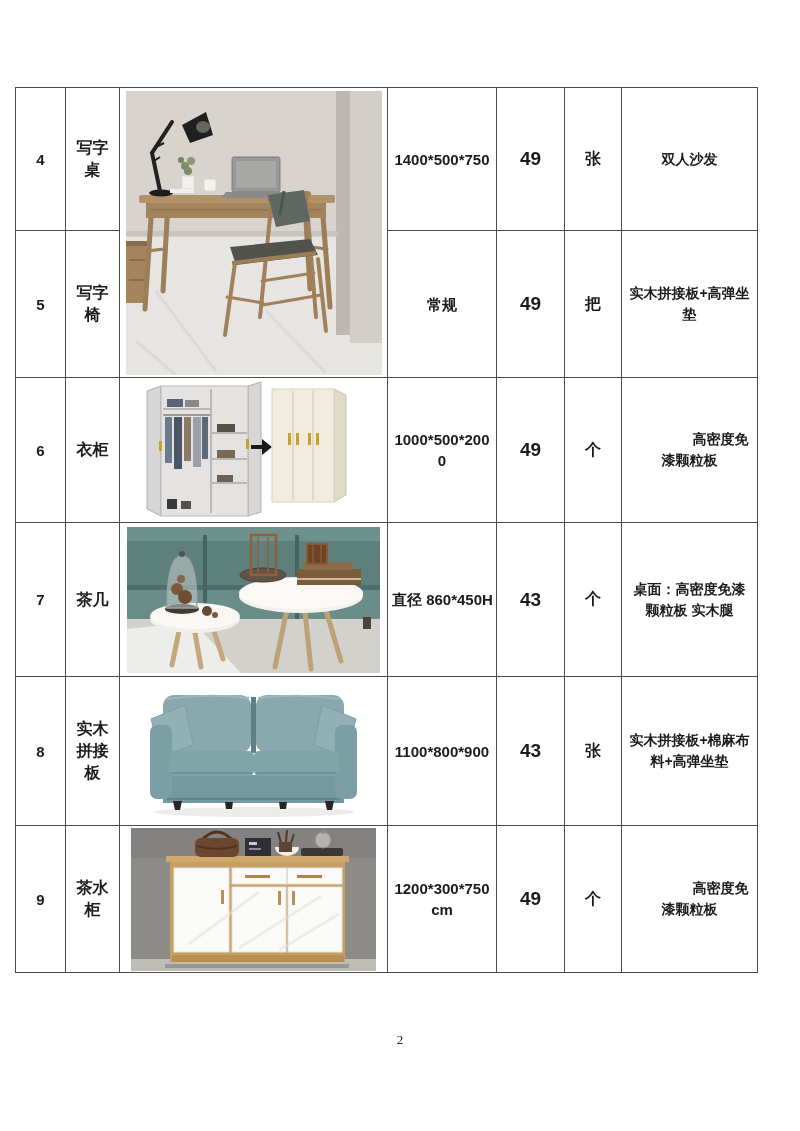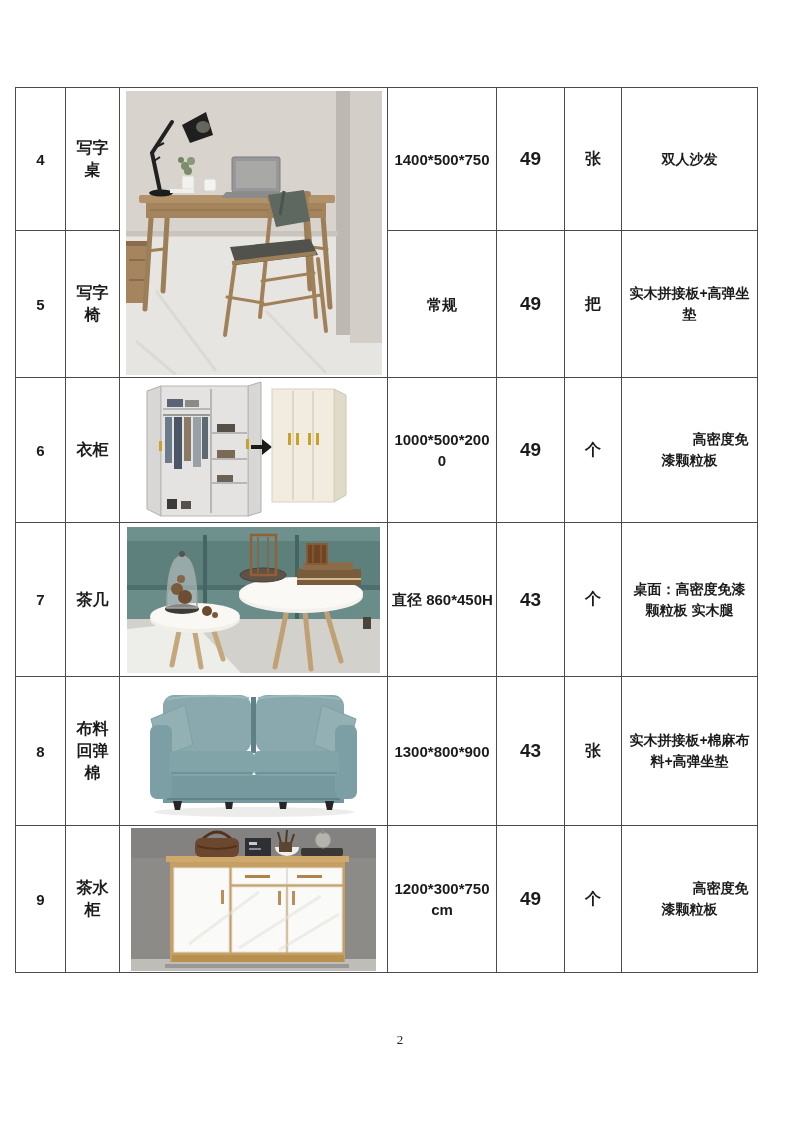--- a/index.html
+++ b/index.html
@@ -236,21 +236,21 @@
         </div>
       </td>
       <td class="c-size nowrap">直径 860*450H</td>
       <td class="c-qty">43</td>
       <td class="c-unit">个</td>
       <td class="c-mat">桌面：高密度免漆颗粒板 实木腿</td>
     </tr>
 
     <tr style="height:149px;">
       <td class="c-idx">8</td>
-      <td class="c-name">布料回弹棉</td>
+      <td class="c-name">实木拼接板</td>
       <td class="c-img">
         <div class="ph">
         <svg width="253" height="141" viewBox="0 0 253 141" aria-label="blue-grey two-seat fabric sofa with two back cushions, side pillows and black feet on white background">
           <rect width="253" height="141" fill="#ffffff"></rect>
           <ellipse cx="127" cy="131" rx="100" ry="5" fill="#ececea"></ellipse>
           <g>
             <rect x="36" y="94" width="181" height="28" fill="#7699a0"></rect>
             <path d="M40,118 L213,118" stroke="#62858c" stroke-width="2"></path>
             <rect x="36" y="14" width="88" height="58" rx="11" fill="#8aa9ae"></rect>
             <rect x="129" y="14" width="88" height="58" rx="11" fill="#8aa9ae"></rect>
@@ -264,21 +264,21 @@
             <rect x="127" y="70" width="85" height="25" rx="5" fill="#81a4a9"></rect>
             <path d="M44,92 L125,92 M129,92 L210,92" stroke="#6a8c92" stroke-width="1.5"></path>
             <polygon points="46,120 55,120 53,129 48,129" fill="#262624"></polygon>
             <polygon points="98,121 106,121 105,128 99,128" fill="#262624"></polygon>
             <polygon points="152,121 160,121 159,128 153,128" fill="#262624"></polygon>
             <polygon points="198,120 207,120 205,129 200,129" fill="#262624"></polygon>
           </g>
         </svg>
         </div>
       </td>
-      <td class="c-size">1300*800*900</td>
+      <td class="c-size">1100*800*900</td>
       <td class="c-qty">43</td>
       <td class="c-unit">张</td>
       <td class="c-mat">实木拼接板+棉麻布料+高弹坐垫</td>
     </tr>
 
     <tr style="height:147px;">
       <td class="c-idx">9</td>
       <td class="c-name">茶水柜</td>
       <td class="c-img">
         <div class="ph">

